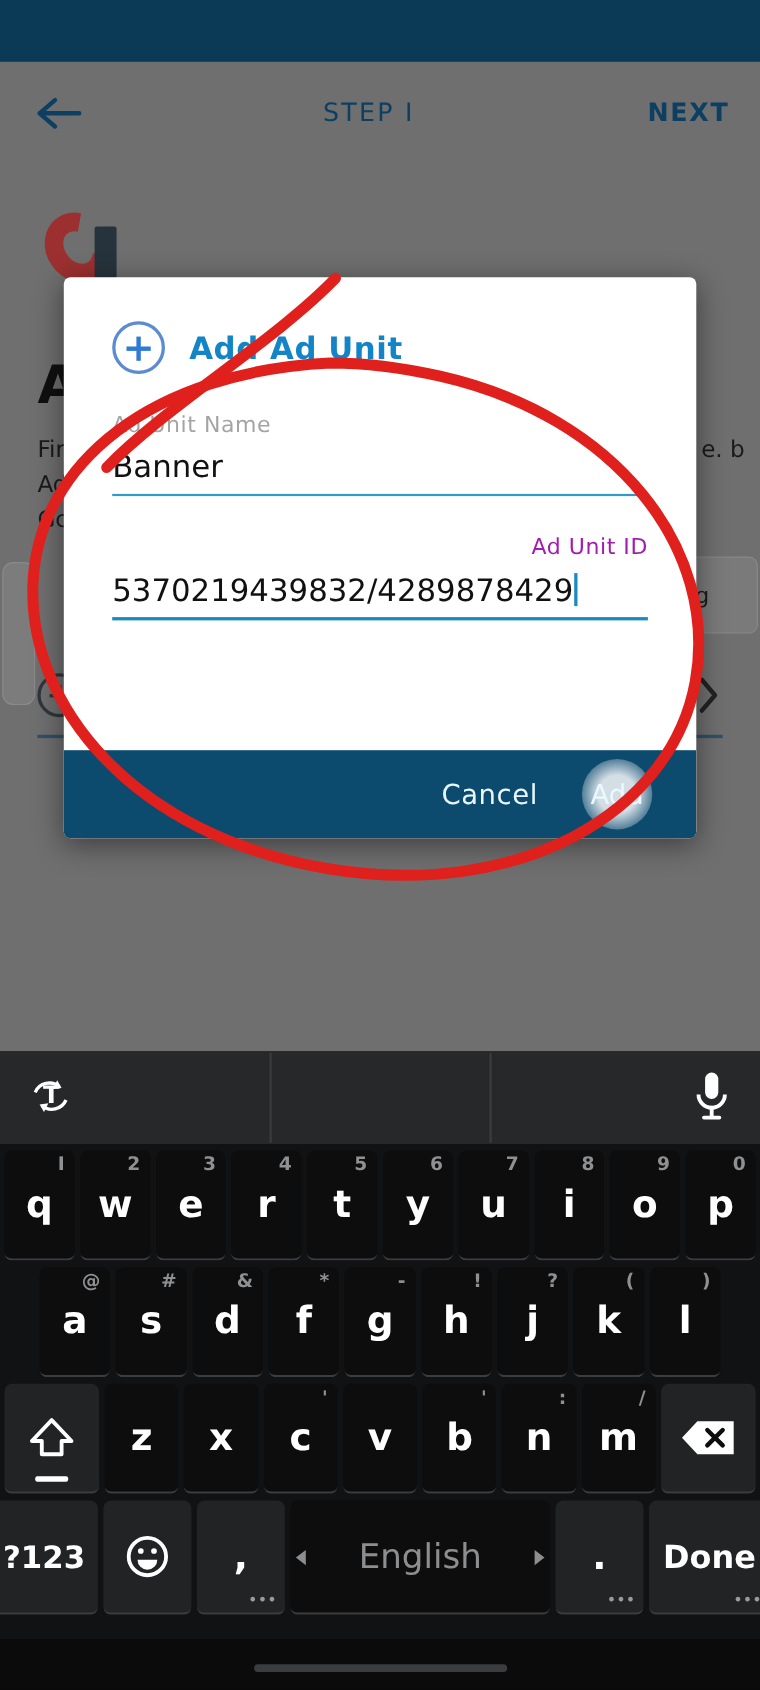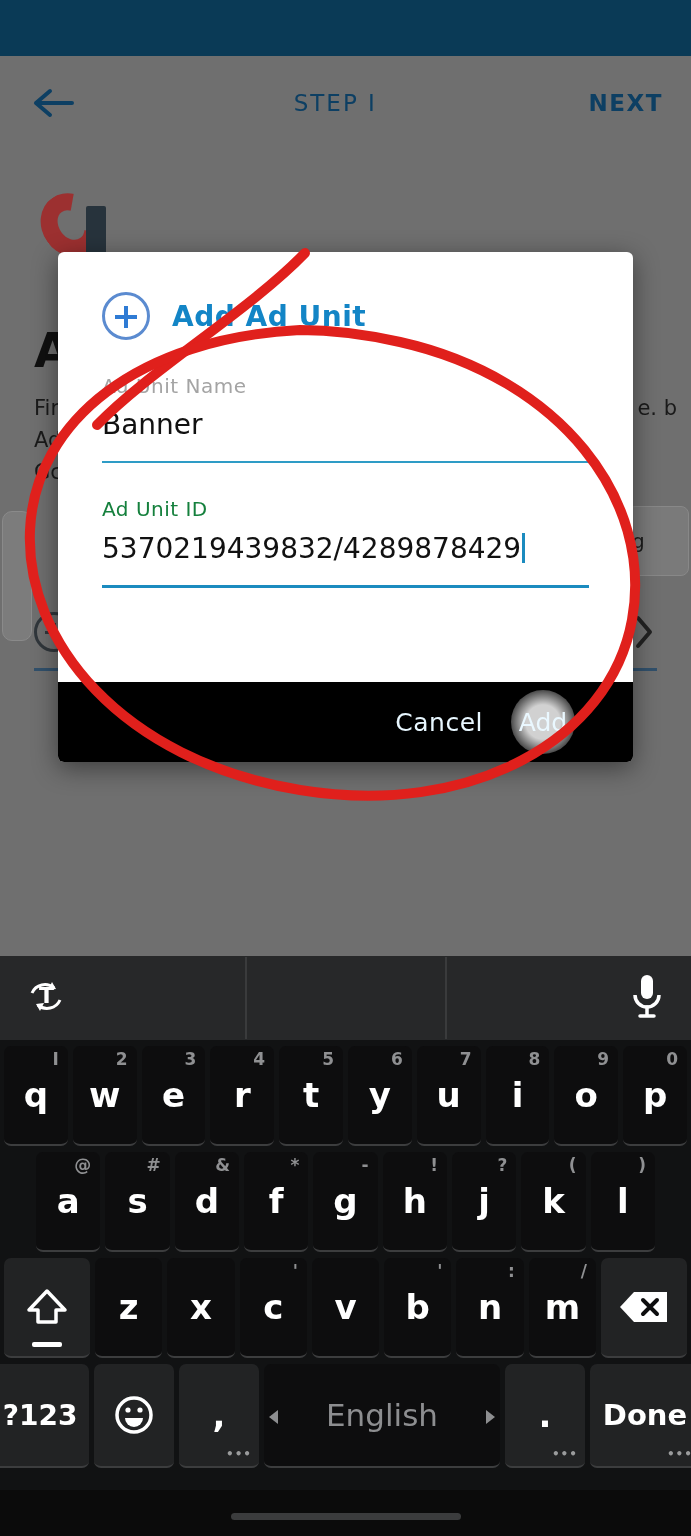--- a/index.html
+++ b/index.html
@@ -109,35 +109,35 @@
   .dlg-plus::before { left:10px; top:20px; width:22px; height:4px; }
   .dlg-plus::after  { left:19px; top:11px; width:4px; height:22px; }
   .dlg-title {
     color:#1385c6; font-size:28px; font-weight:bold; letter-spacing:.5px;
   }
   .field { margin-top:36px; }
   .field-label {
     font-size:20px; letter-spacing:.5px; line-height:1;
   }
   .field-label.muted { color:#a4a4a4; }
-  .field-label.active { color:#15803d; }
+  .field-label.active { color:#a21caf;text-align:right; }
   .field-value {
     margin-top:14px; font-size:28px; color:#111; line-height:1.1;
-    padding-bottom:20px; position:relative; white-space:nowrap;
+    padding-bottom:8px; position:relative; white-space:nowrap;
   }
   .field-underline { height:2px; background:#2e9cc6; width:100%; }
   .field-underline.thick { height:3px; background:#1b8bbf; }
   .caret {
     display:inline-block; width:3px; height:30px; background:#1b8bbf;
     vertical-align:-5px; margin-left:1px;
   }
   .dialog-footer {
     position:absolute; left:0; bottom:0; width:100%; height:80px;
-    background:#000000; display:flex; align-items:center;
-    justify-content:flex-end; gap:28px; padding-right:58px;
+    background:#0c4a6e; display:flex; align-items:center;
+    justify-content:flex-end; gap:40px; padding-right:40px;
   }
   .btn-cancel {
     color:#e8f7ff; font-size:25px; letter-spacing:.5px; font-weight:500;
   }
   .btn-add-wrap { position:relative; width:64px; height:64px;
     display:flex; align-items:center; justify-content:center; }
   .btn-add-ripple {
     position:absolute; left:0; top:0; width:64px; height:64px;
     border-radius:50%;
     background:radial-gradient(circle, rgba(255,255,255,.82) 38%, rgba(255,255,255,.30) 70%, rgba(255,255,255,0) 100%);

